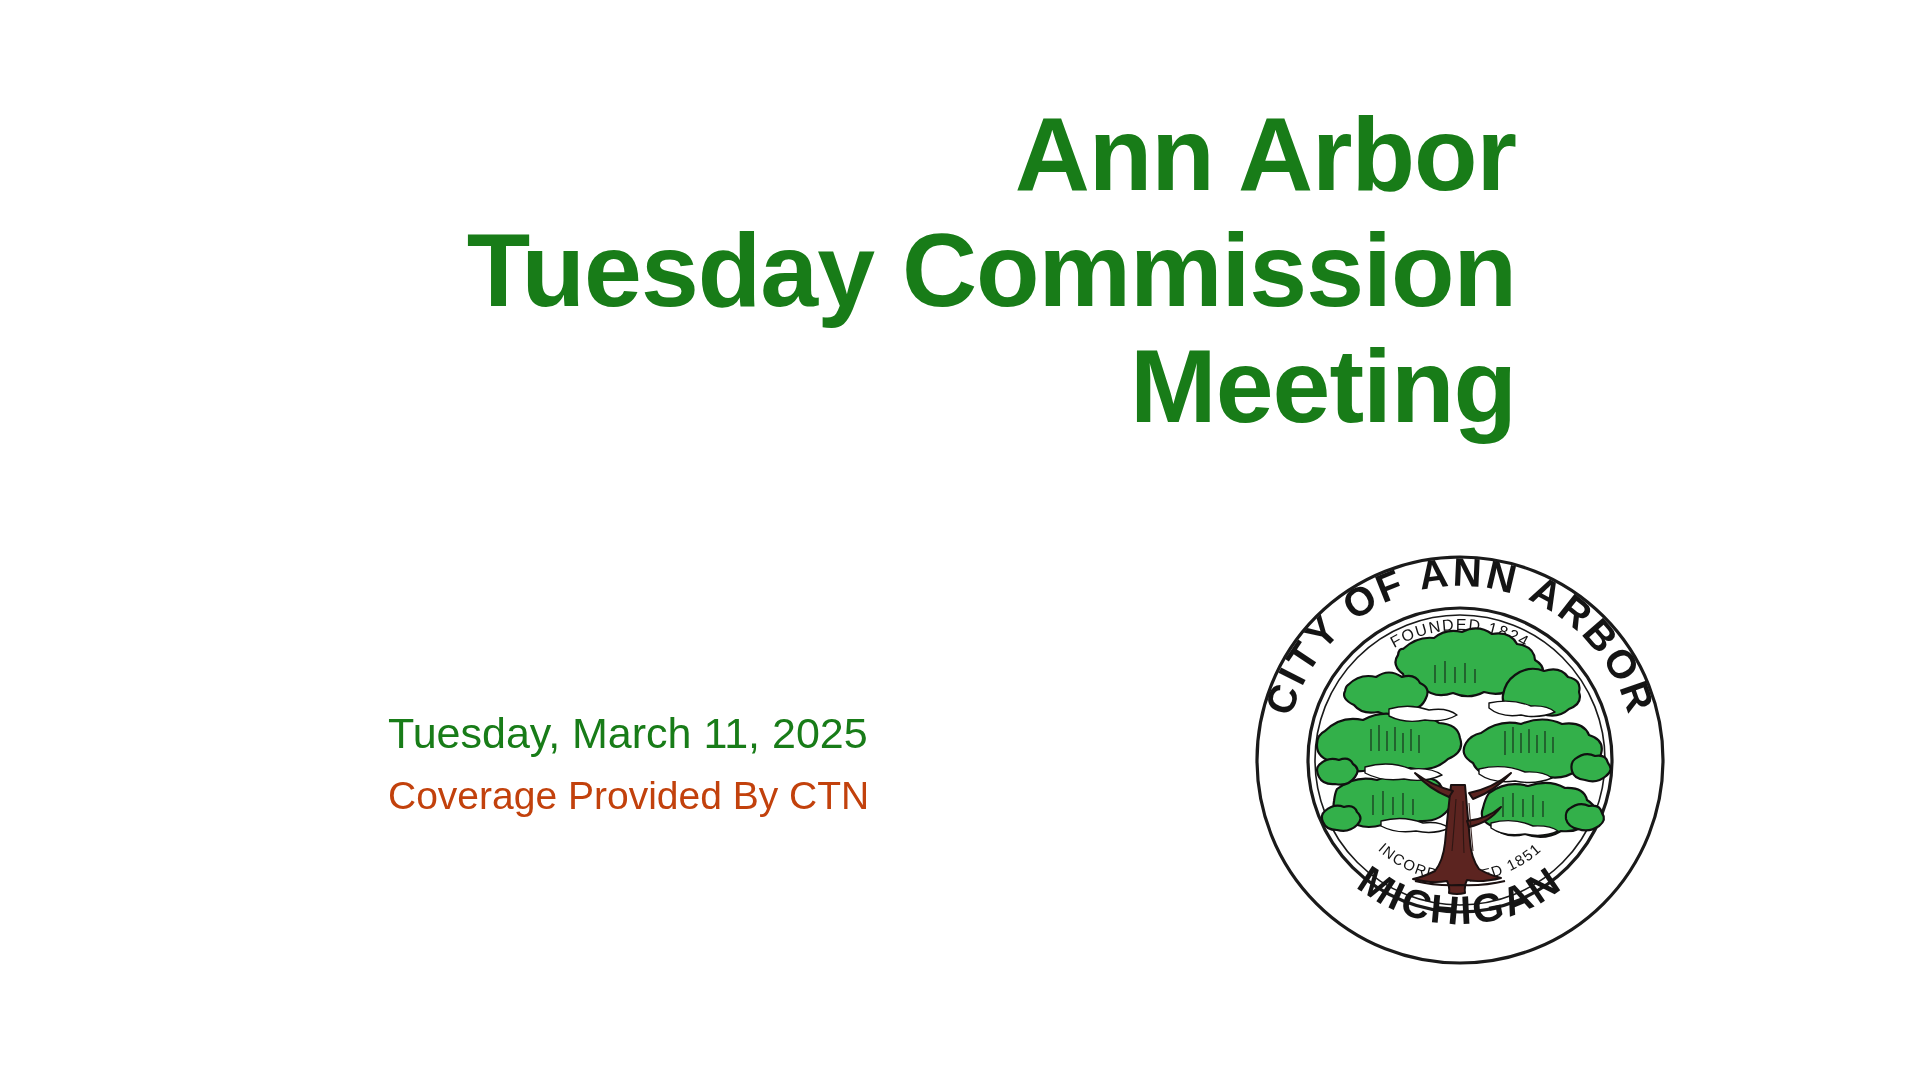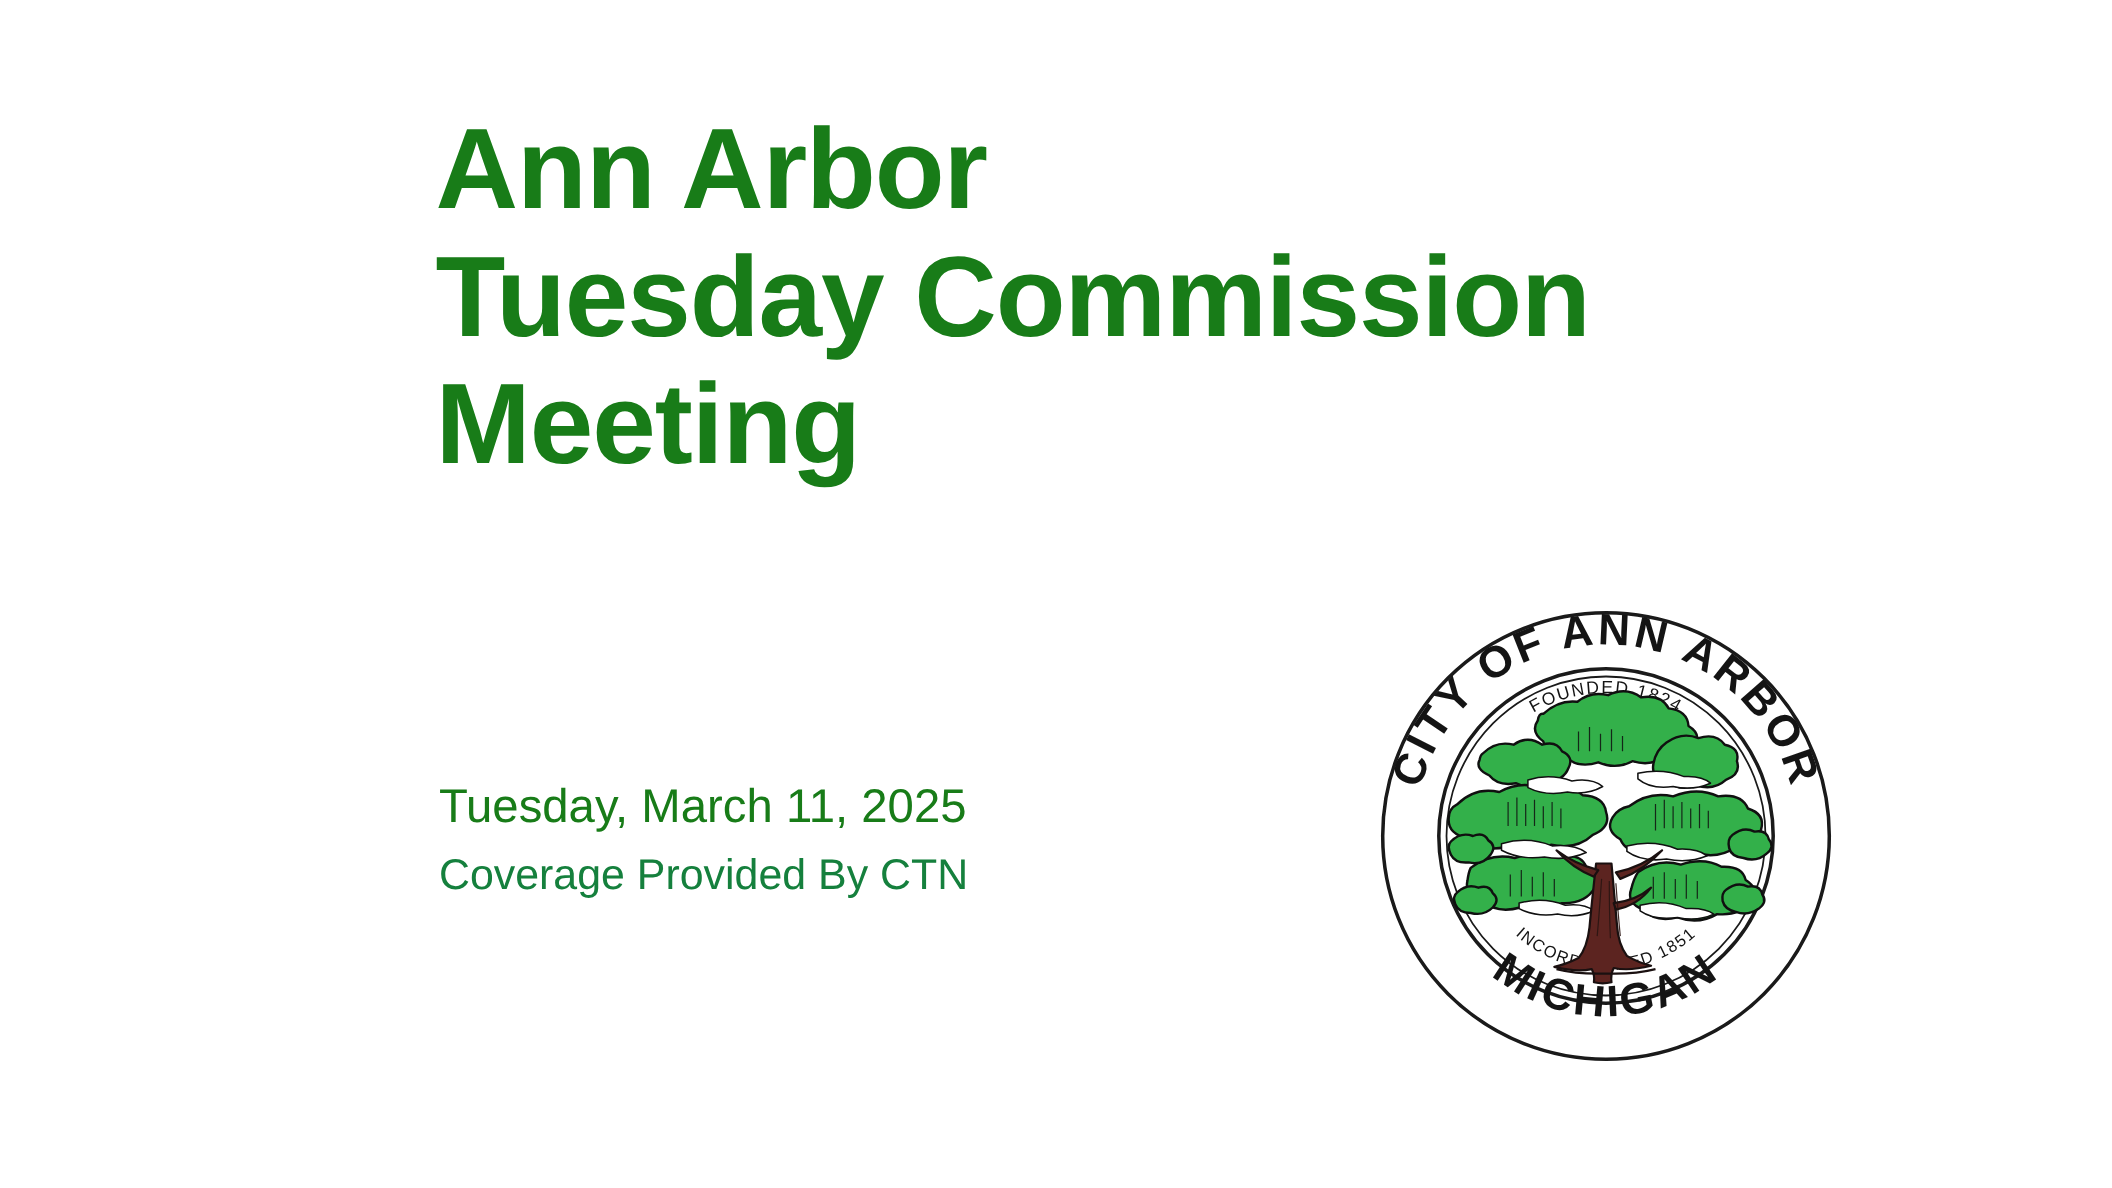--- a/index.html
+++ b/index.html
@@ -23,54 +23,55 @@
     height: 1080px;
     background: #ffffff;
   }
 
   
   #title-block {
     position: absolute;
     left: 396px;
     top: 96px;
     width: 1120px;
+    text-align: right;
   }
   .title-line {
     font-family: "Liberation Sans", sans-serif;
     font-weight: bold;
     font-size: 104px;
     line-height: 116px;
     color: #187C18;
     letter-spacing: -1px;
     white-space: nowrap;
     margin: 0;
   }
 
   
   #subtitle-block {
     position: absolute;
-    left: 399px;
+    left: 388px;
     top: 706px;
     width: 760px;
   }
   .subtitle-line-primary {
     font-family: "Liberation Sans", sans-serif;
     font-weight: normal;
     font-size: 43px;
     line-height: 54px;
     color: #187C18;
     white-space: nowrap;
     margin: 0;
   }
   .subtitle-line-secondary {
     font-family: "Liberation Sans", sans-serif;
     font-weight: normal;
     font-size: 39px;
     line-height: 52px;
-    color: #15803d;
+    color: #c2410c;
     white-space: nowrap;
     margin: 0;
     padding-top: 10px;
   }
 
   
   #city-seal {
     position: absolute;
     left: 1253px;
     top: 553px;

